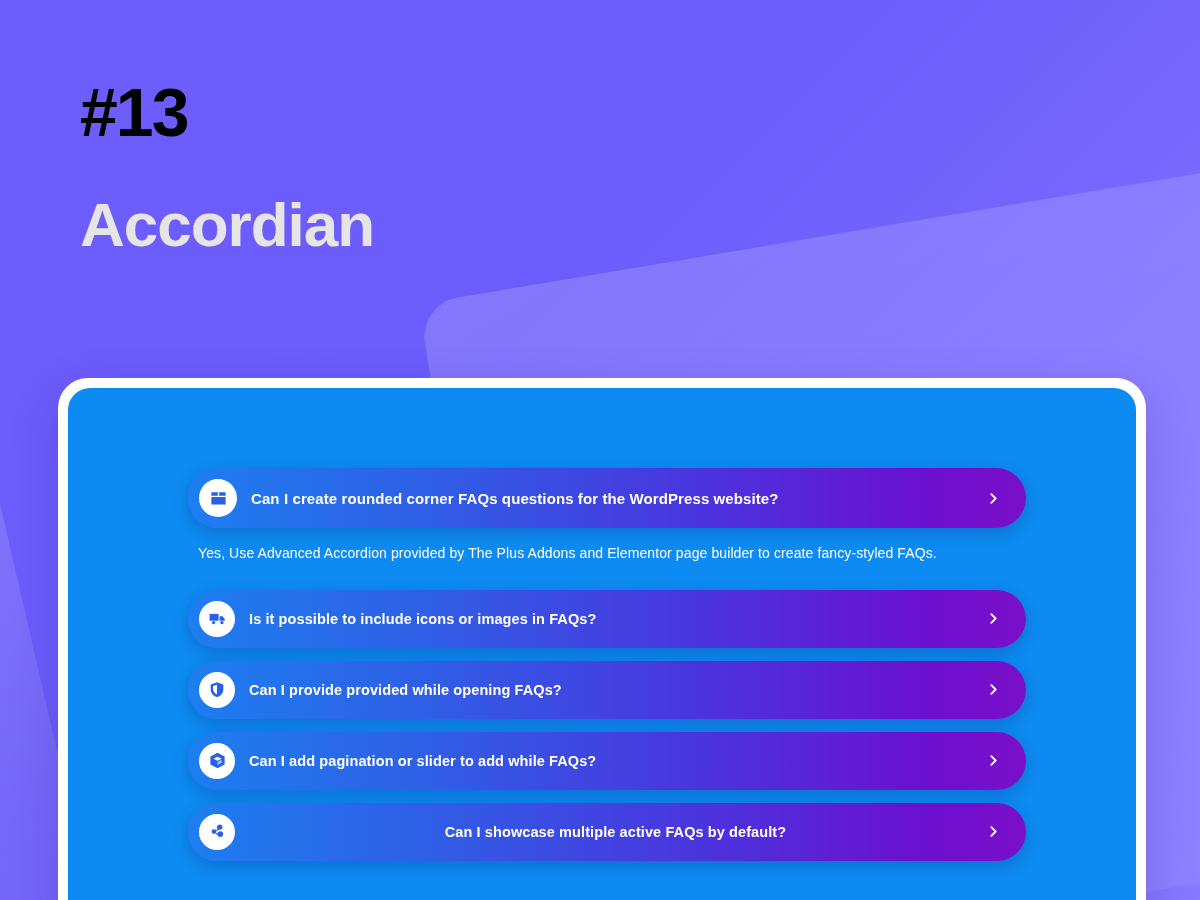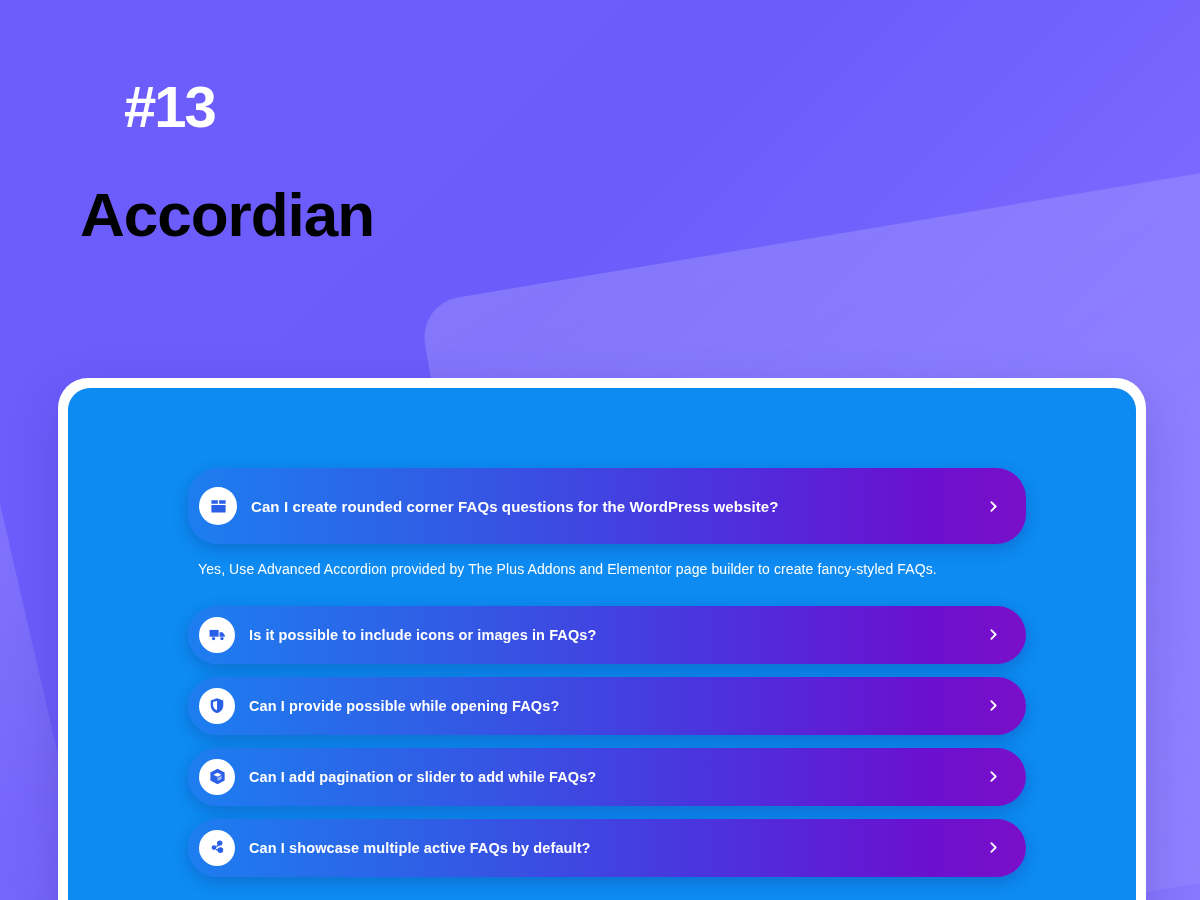--- a/index.html
+++ b/index.html
@@ -56,35 +56,34 @@
   
   #heading {
     position: absolute;
     left: 80px;
     top: 78px;
     z-index: 5;
     color: #ffffff;
   }
 
   #slide-number {
-    font-size: 58px;
+    font-size: 68px;
     font-weight: 700;
     letter-spacing: -2px;
     line-height: 1;
-    color: #ffffff;
-    margin-left: 44px;
+    color: #000000;
   }
 
   #slide-title {
     font-size: 62px;
     font-weight: 700;
     letter-spacing: -1px;
     line-height: 1;
     margin-top: 48px;
-    color: #000000;
+    color: #e5e5e5;
   }
 
   
   #card-frame {
     position: absolute;
     left: 58px;
     top: 378px;
     width: 1088px;
     height: 560px;
     background: #ffffff;
@@ -118,21 +117,21 @@
     height: 58px;
     border-radius: 29px;
     background: linear-gradient(90deg, #1d7ef0 0%, #2f5fe6 28%, #4b33dd 62%, #6b10cf 88%, #7a0fc8 100%);
     display: flex;
     align-items: center;
     padding: 0 22px 0 11px;
     box-shadow: 0 5px 16px rgba(20,10,90,0.22);
     cursor: pointer;
   }
 
-  .acc-item.is-open .acc-header { height: 76px; border-radius: 30px; }
+  .acc-item.is-open .acc-header { height: 60px; border-radius: 30px; }
 
   .acc-icon {
     width: 36px;
     height: 36px;
     min-width: 36px;
     border-radius: 50%;
     background: #ffffff;
     display: flex;
     align-items: center;
     justify-content: center;
@@ -230,21 +229,21 @@
       </div>
 
       <div class="acc-item" style="margin-bottom:13px;">
         <div class="acc-header">
           <span class="acc-icon">
             <svg width="18" height="19" viewBox="0 0 24 24" fill="#2a5fe8">
               <path d="M12 2.2l8.4 3.2v6.1c0 5.1-3.5 9.1-8.4 10.5-4.9-1.4-8.4-5.4-8.4-10.5V5.4L12 2.2z"></path>
               <path d="M12 5.6v12.6c-3.1-1.1-5.2-3.7-5.2-7V7.3L12 5.6z" fill="#ffffff"></path>
             </svg>
           </span>
-          <span class="acc-title">Can I provide possible while opening FAQs?</span>
+          <span class="acc-title">Can I provide provided while opening FAQs?</span>
           <span class="acc-chevron">
             <svg width="13" height="15" viewBox="0 0 24 24" fill="none" stroke="#ffffff" stroke-width="3.4" stroke-linecap="round" stroke-linejoin="round">
               <polyline points="8,4 16,12 8,20"></polyline>
             </svg>
           </span>
         </div>
       </div>
 
       <div class="acc-item" style="margin-bottom:13px;">
         <div class="acc-header">
@@ -257,21 +256,21 @@
           </span>
           <span class="acc-title">Can I add pagination or slider to add while FAQs?</span>
           <span class="acc-chevron">
             <svg width="13" height="15" viewBox="0 0 24 24" fill="none" stroke="#ffffff" stroke-width="3.4" stroke-linecap="round" stroke-linejoin="round">
               <polyline points="8,4 16,12 8,20"></polyline>
             </svg>
           </span>
         </div>
       </div>
 
-      <div class="acc-item" style="margin-bottom:0;">
+      <div class="acc-item" style="margin-bottom:0;text-align:center;">
         <div class="acc-header">
           <span class="acc-icon">
             <svg width="19" height="19" viewBox="0 0 24 24" fill="#2a5fe8">
               <circle cx="14.8" cy="6.4" r="3.4"></circle>
               <circle cx="7.6" cy="12.1" r="3.0"></circle>
               <circle cx="15.6" cy="15.3" r="3.6"></circle>
               <path d="M10.2 10.2l3.2-2.1 0.9 1.4-3.2 2.1-0.9-1.4zM10.4 13.6l3.2 1.4-0.7 1.5-3.2-1.4 0.7-1.5z"></path>
             </svg>
           </span>
           <span class="acc-title">Can I showcase multiple active FAQs by default?</span>

